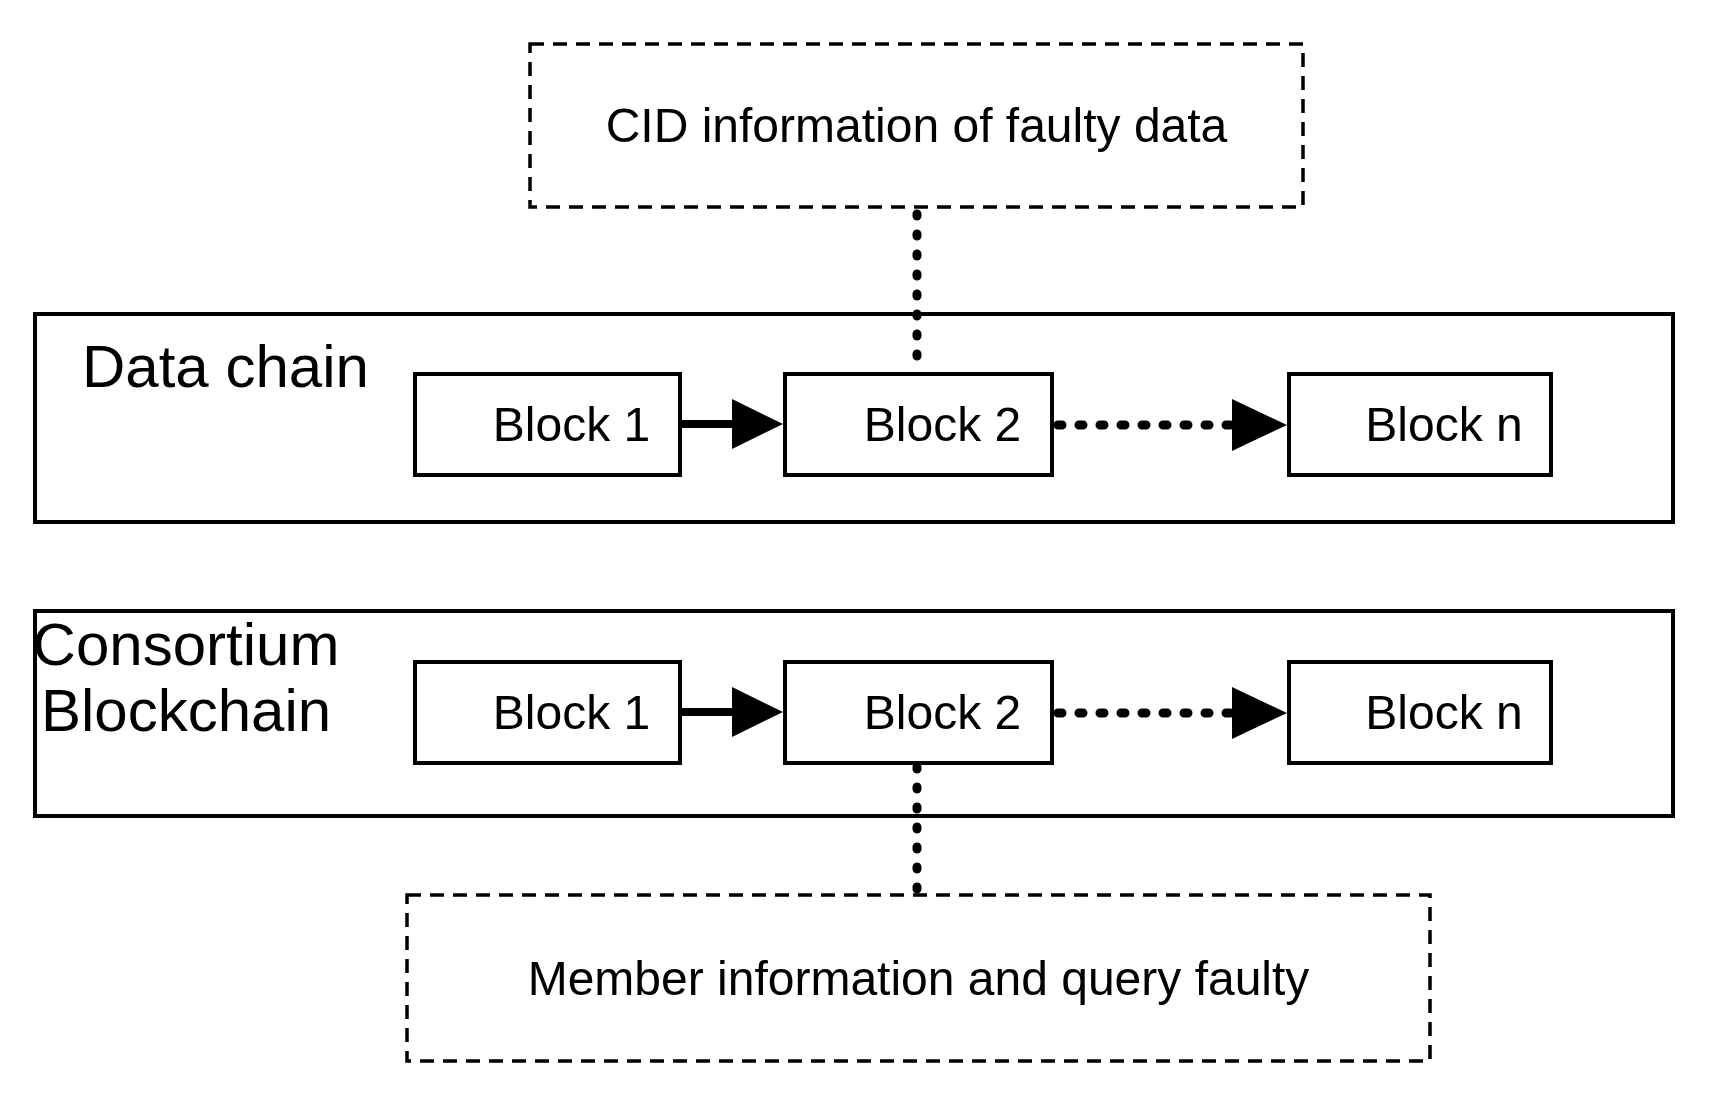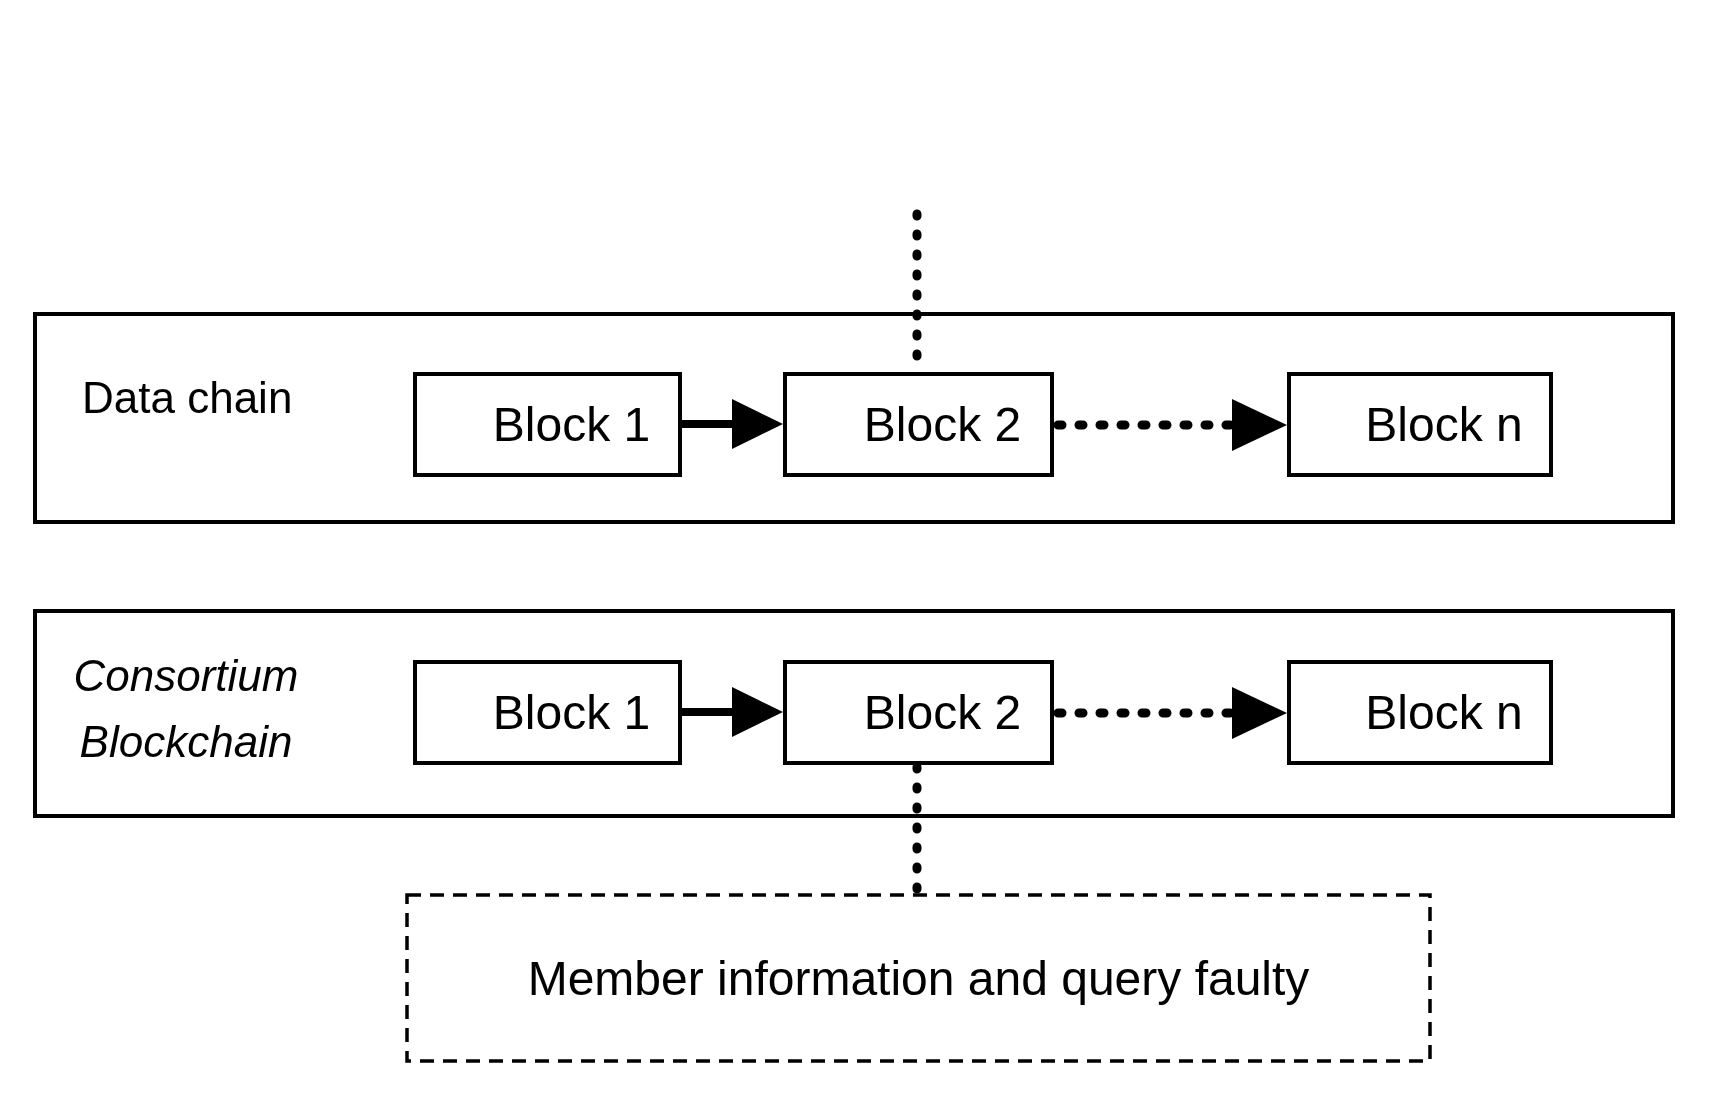--- a/index.html
+++ b/index.html
@@ -40,27 +40,26 @@
   .chain-container {
     position: absolute;
     box-sizing: border-box;
     border: 4px solid #000000;
     background: transparent;
   }
 
   
   .chain-label {
     position: absolute;
-    font-size: 44px;
+    font-size: 60px;
     line-height: 66px;
     white-space: nowrap;
-    margin-top: 31px;
   }
   .chain-label.centered { text-align: center; white-space: normal; }
-  .chain-label .line { display: block; font-style: italic; }
+  .chain-label .line { display: block; }
 
   
   .block {
     position: absolute;
     box-sizing: border-box;
     border: 4px solid #000000;
     height: 105px;
     display: flex;
     align-items: center;
     justify-content: center;
@@ -73,20 +72,26 @@
   .arrow-svg, .connector-svg {
     position: absolute;
     overflow: visible;
   }
 </style>
 </head>
 <body>
 
 <div class="canvas">
 
+  <div class="note-box" style="left:528px; top:42px; width:777px; height:167px;">
+    <svg viewBox="0 0 777 167">
+      <rect x="2" y="2" width="773" height="163" fill="none" stroke="#000000" stroke-width="3.5" stroke-dasharray="14 9"></rect>
+    </svg>
+    <span class="note-text">CID information of faulty data</span>
+  </div>
 
   <svg class="connector-svg" style="left:908px; top:206px;" width="18" height="170">
     <line x1="9" y1="8" x2="9" y2="166" stroke="#000000" stroke-width="9" stroke-linecap="round" stroke-dasharray="2 18"></line>
   </svg>
 
   <div class="chain-container" style="left:33px; top:312px; width:1642px; height:212px;"></div>
 
   <div class="chain-label" style="left:82px; top:334px;">Data chain</div>
 
   <div class="block" style="left:413px; top:372px; width:269px;">

